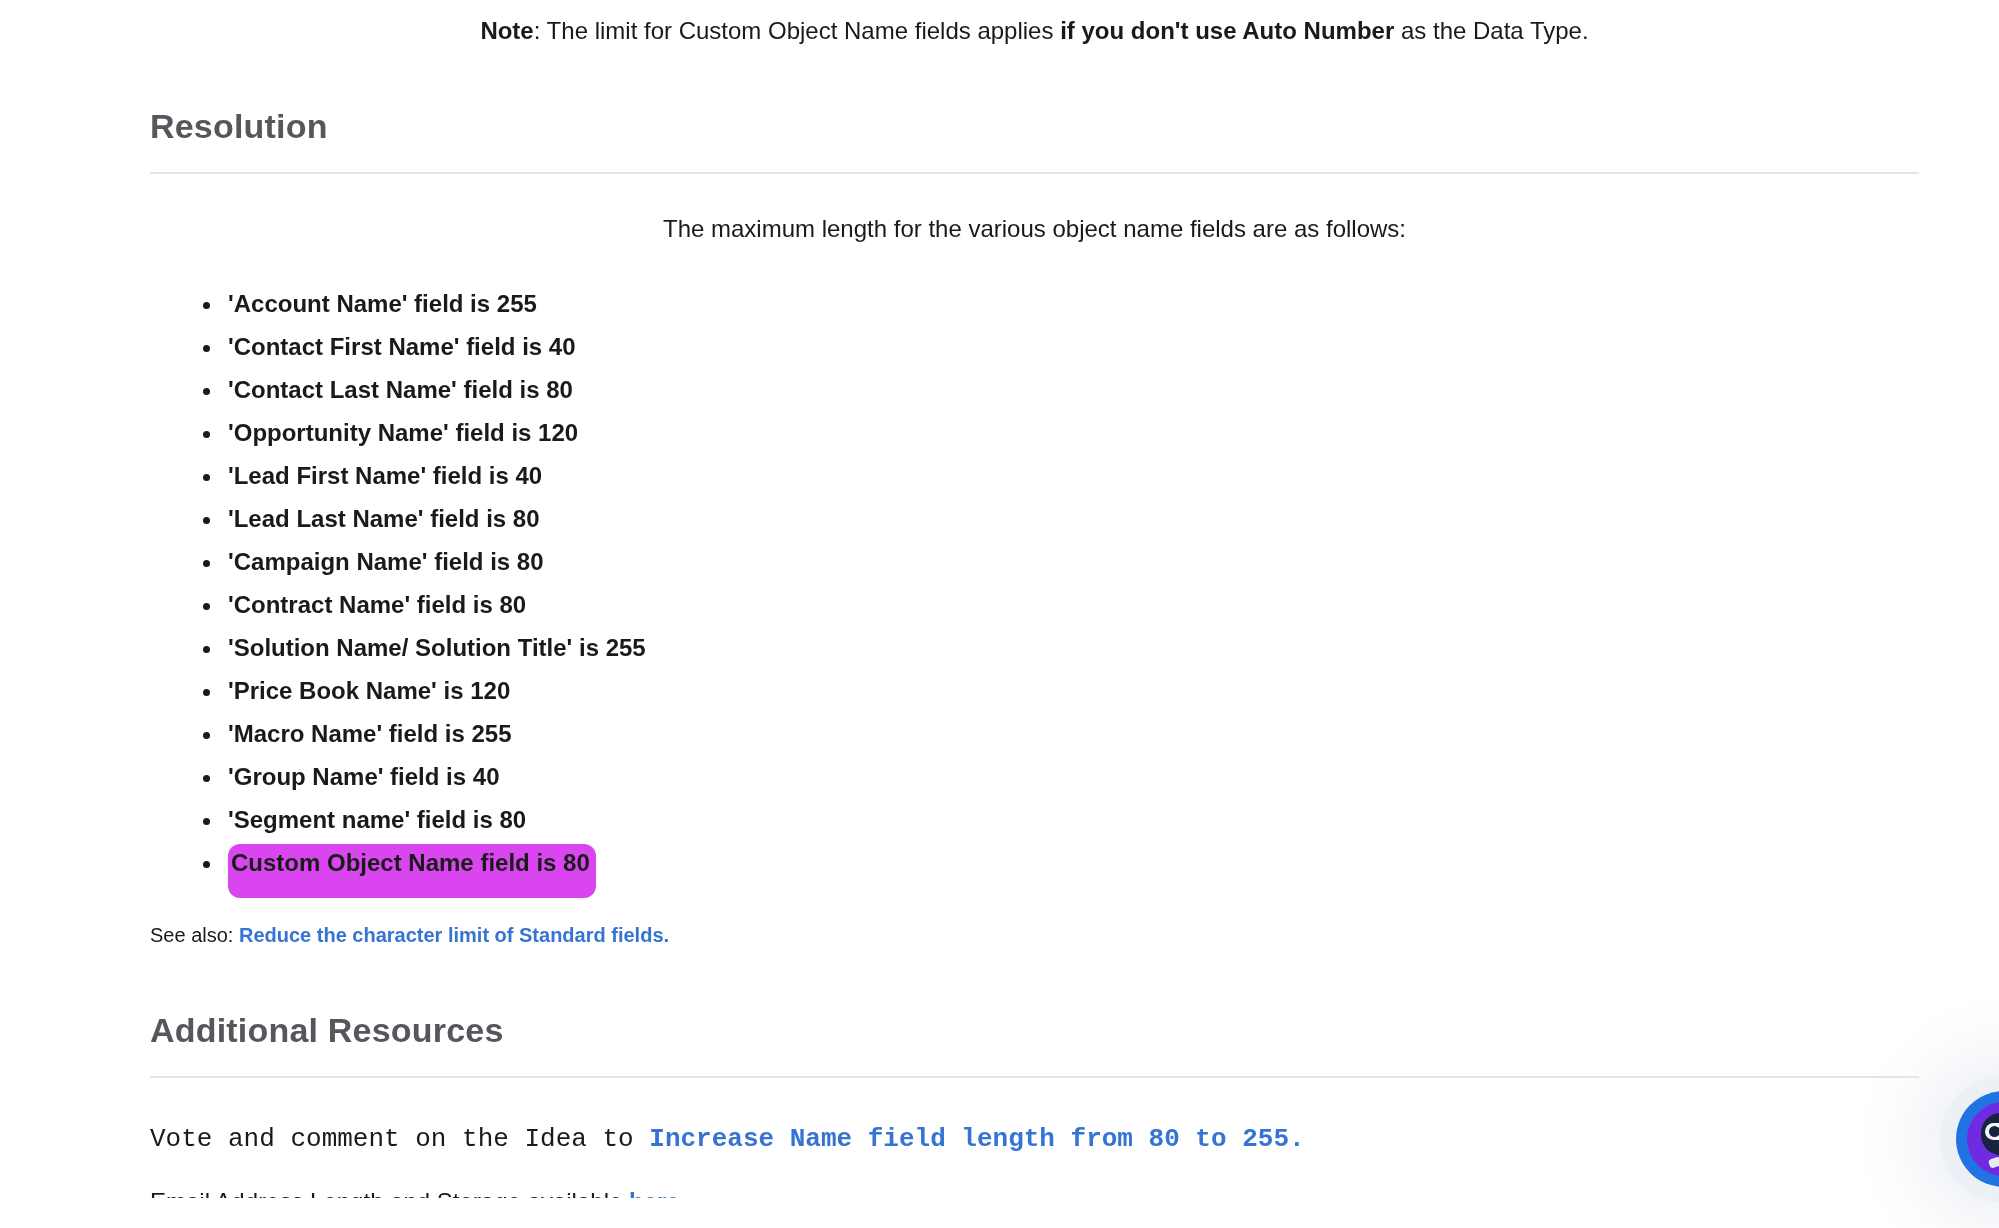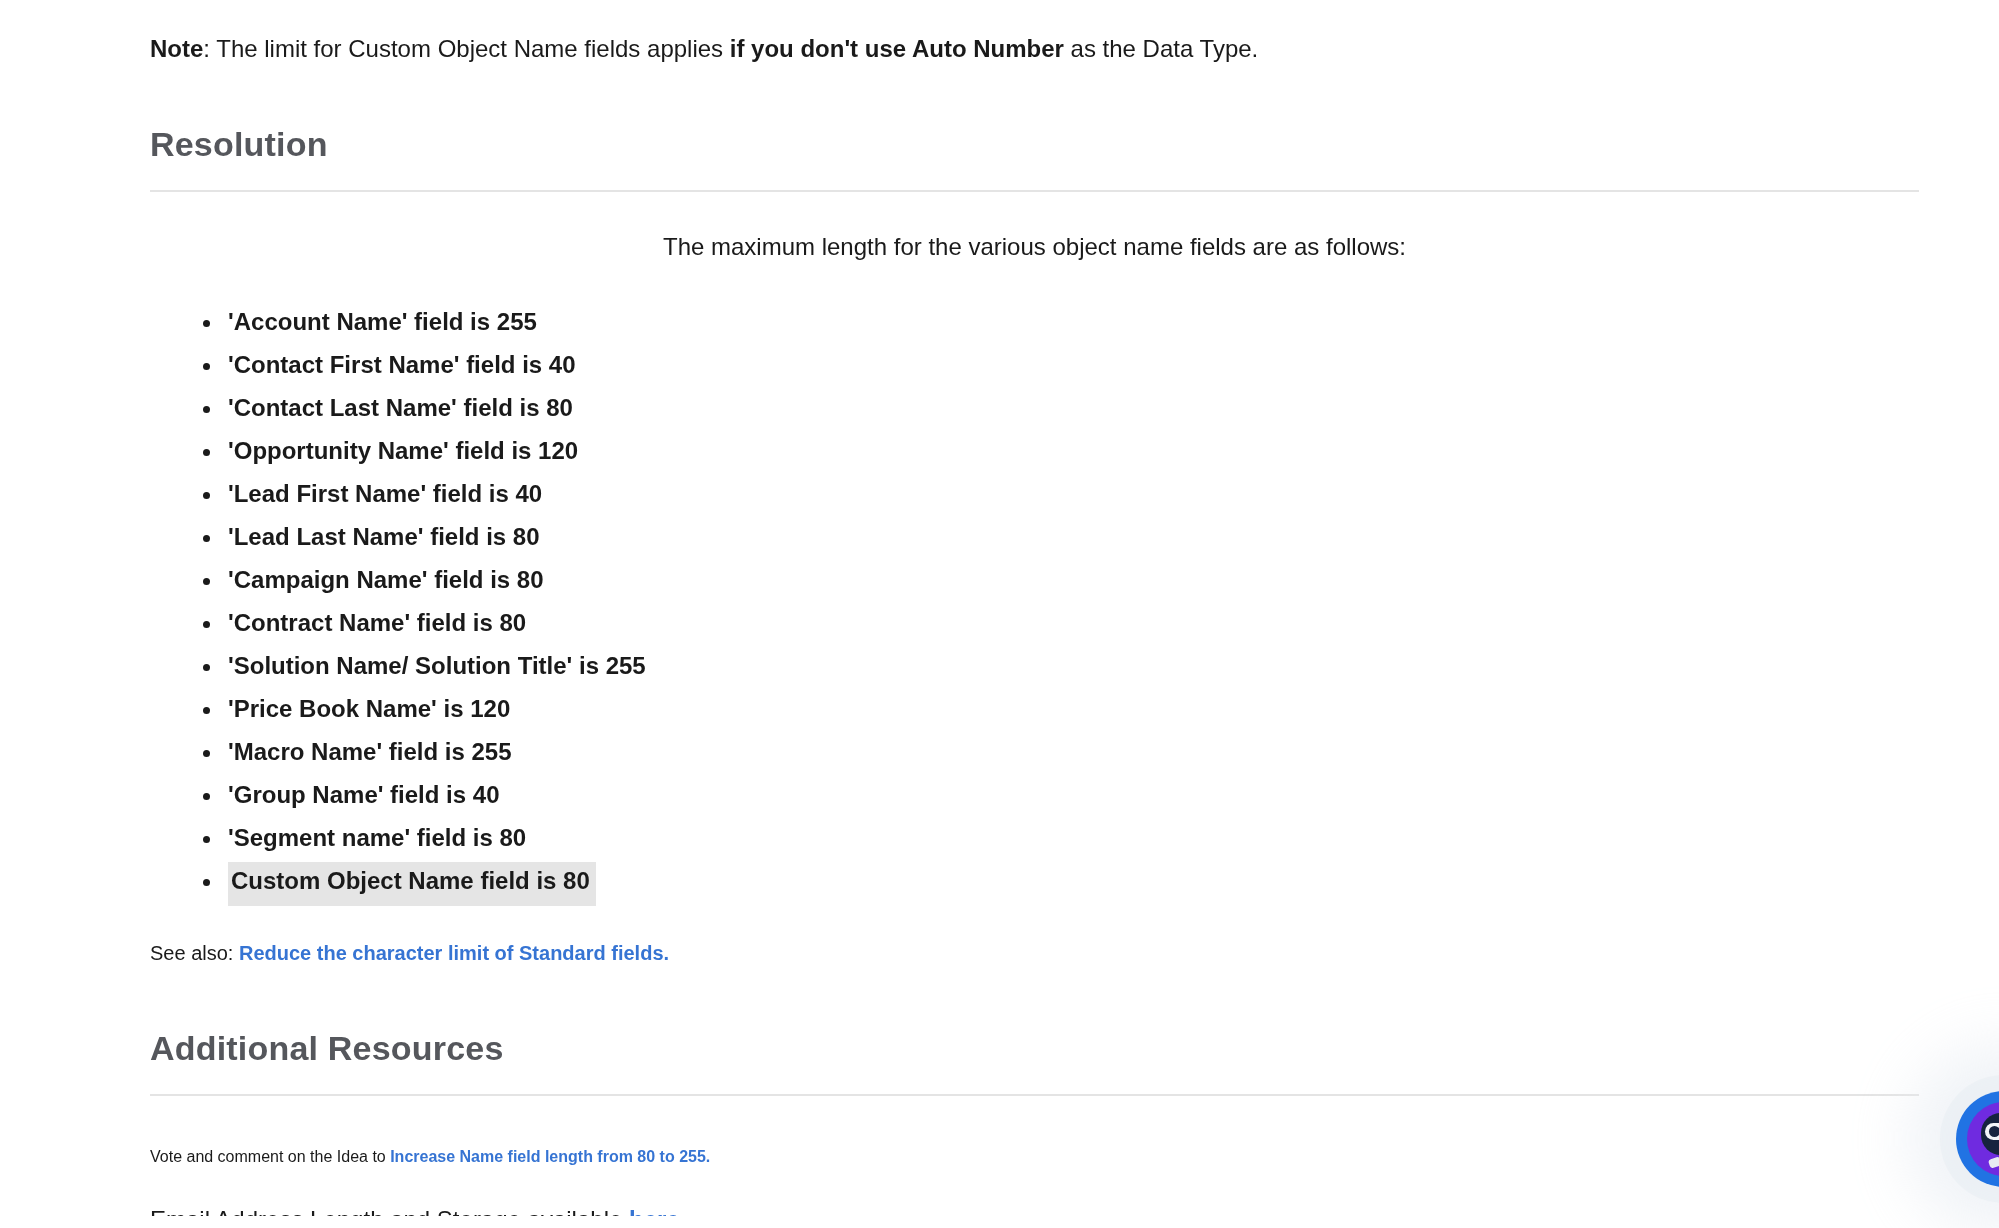--- a/index.html
+++ b/index.html
@@ -10,22 +10,22 @@
     color: #1a1a1a;
     overflow: hidden;
     position: relative;
   }
   .article {
     position: absolute;
     left: 150px; top: 0;
     width: 1769px;
   }
   .note {
-    margin: 0; padding-top: 34px;
-    font-size: 24px; line-height: 30px;
+    margin: 0; padding-top: 16px;
+    font-size: 24px; line-height: 30px; text-align: center;
   }
   .note strong { font-weight: 700; }
   h2.section-heading {
     margin: 60px 0 0 0;
     font-size: 34px; line-height: 40px;
     font-weight: 700;
     color: #55575c;
     letter-spacing: 0.2px;
   }
   hr.section-rule {
@@ -43,36 +43,37 @@
     padding-left: 74px;
     font-size: 24px;
     font-weight: bold;
   }
   ul.limits-list li {
     line-height: 43px;
     list-style: disc outside;
   }
   ul.limits-list li span.li-text { margin-left: 4px; }
   .highlighted {
-    background: #e5e5e5;
-    padding: 5px 6px 12px 3px;
+    background: #d946ef;
+    padding: 5px 6px 22px 3px;
+    border-radius: 12px;
   }
   p.see-also {
     margin: 36px 0 16px 0;
     font-size: 20px; line-height: 30px;
   }
   a.article-link {
     color: #3674d3;
     font-weight: 700;
     text-decoration: none;
     cursor: pointer;
   }
   p.vote-line {
     margin: 46px 0 0 0;
-    font-size: 16px; line-height: 30px;
+    font-size: 26px; line-height: 30px; font-family: Liberation Mono, monospace;
   }
   .clipped-line {
     margin-top: 33px;
     height: 11px;
     overflow: hidden;
   }
   .clipped-line p {
     margin: 0;
     font-size: 24px; line-height: 30px;
   }

